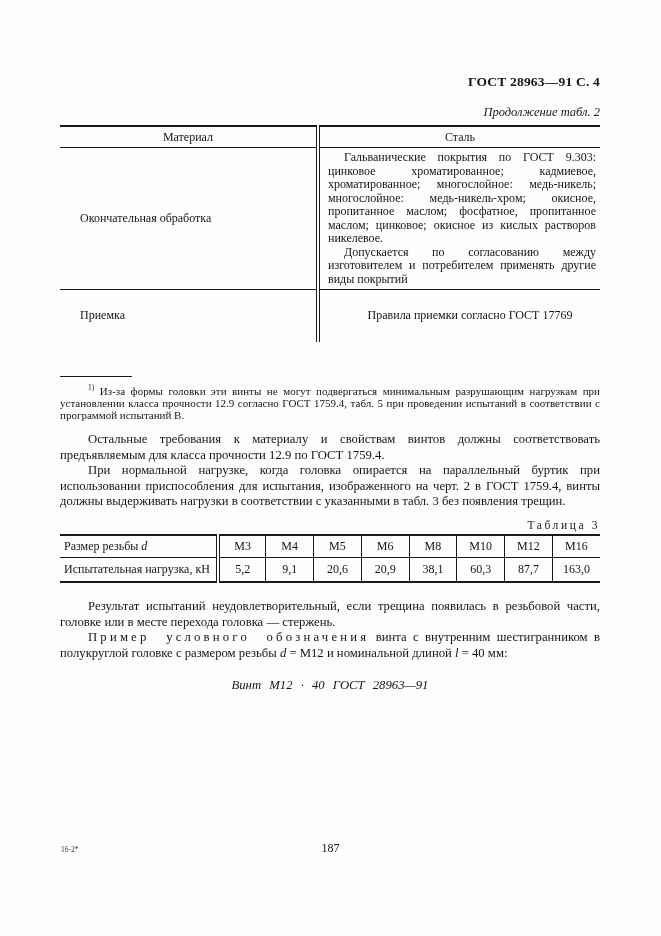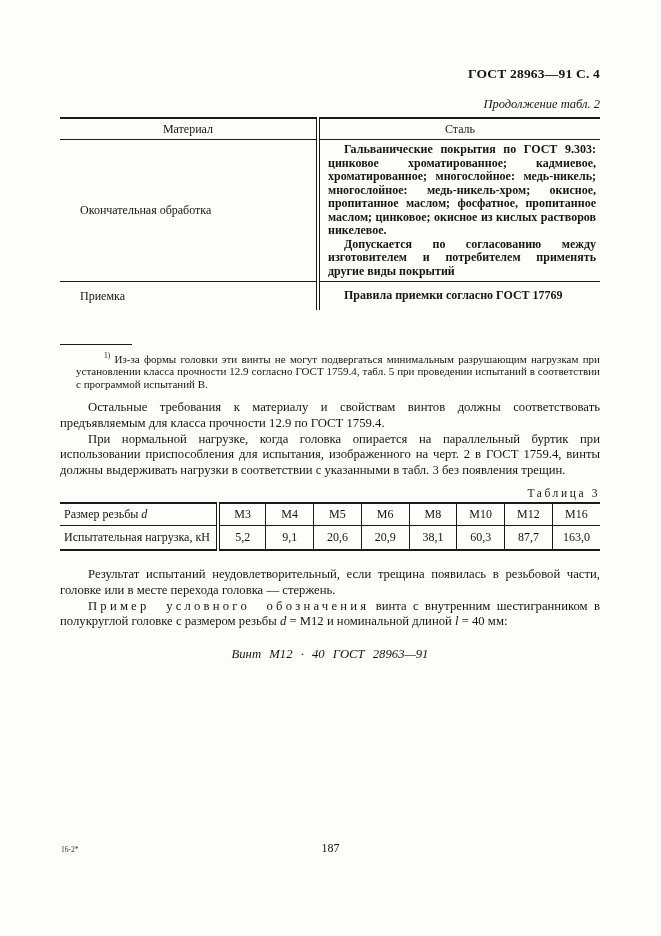--- a/index.html
+++ b/index.html
@@ -2,43 +2,43 @@
 <html><head>
 <meta charset="utf-8">
 <style>
   html,body{margin:0;padding:0;}
   body{width:661px;height:936px;background:#e8e8e8;}
   .page{
     position:relative;width:661px;height:936px;background:#fdfdfb;
     color:#151515;font-family:"Liberation Serif","DejaVu Serif",serif;
     overflow:hidden;
   }
-  .content{position:absolute;left:60px;top:0;width:540px;}
+  .content{position:absolute;left:60px;top:8px;width:540px;}
   .header-right{padding-top:66px;text-align:right;font-weight:bold;font-size:13.5px;letter-spacing:.2px;}
   .continuation{margin-top:15px;text-align:right;font-style:italic;font-size:12.5px;}
 
   
   table.t2{margin-top:5px;width:540px;border-collapse:collapse;table-layout:fixed;font-size:12px;}
   table.t2 col.c1{width:258px;}
   table.t2 tr.head td{
     border-top:2px solid #1a1a1a;border-bottom:1.5px solid #1a1a1a;
     height:20px;text-align:center;vertical-align:middle;padding:0;margin-top:39px;
   }
   table.t2 td.divider{border-right:4px double #1a1a1a;}
   table.t2 tr.r1 td{border-bottom:1.5px solid #1a1a1a;vertical-align:middle;}
   table.t2 tr.r1 td.lbl{padding-left:20px;text-align:left;}
   table.t2 td.txt{padding:3px 4px 3px 8px;text-align:justify;line-height:13.5px;}
-  table.t2 td.txt p{margin:0;text-indent:16px;font-weight:bold;}
+  table.t2 td.txt p{margin:0;text-indent:16px;}
   table.t2 tr.r2 td{height:22px;vertical-align:middle;border-bottom:none;}
   table.t2 tr.r2 td.lbl{padding-left:20px;}
-  table.t2 tr.r2 td.txt p{margin:0;text-indent:16px;text-align:left;}
+  table.t2 tr.r2 td.txt p{margin:16px;text-indent:16px;text-align:center;}
 
   
   .fn-rule{margin-top:34px;width:72px;border-top:1.5px solid #1a1a1a;height:0;}
-  p.footnote{margin:5px 0 0 16px;font-size:11px;line-height:12.6px;text-align:justify;text-indent:28px;}
+  p.footnote{margin:5px 0 0 0;font-size:11px;line-height:12.6px;text-align:justify;text-indent:28px;}
   p.footnote sup{font-size:7.5px;}
 
   
   p.body{margin:0;font-size:12.7px;line-height:15.6px;text-align:justify;text-indent:28px;}
   p.m-top{margin-top:10px;}
 
   
   .tbl-label{margin-top:9px;text-align:right;font-size:11.5px;letter-spacing:2.6px;}
   table.t3{margin-top:3px;width:540px;border-collapse:collapse;table-layout:fixed;font-size:12px;}
   table.t3 col.f{width:158px;}

